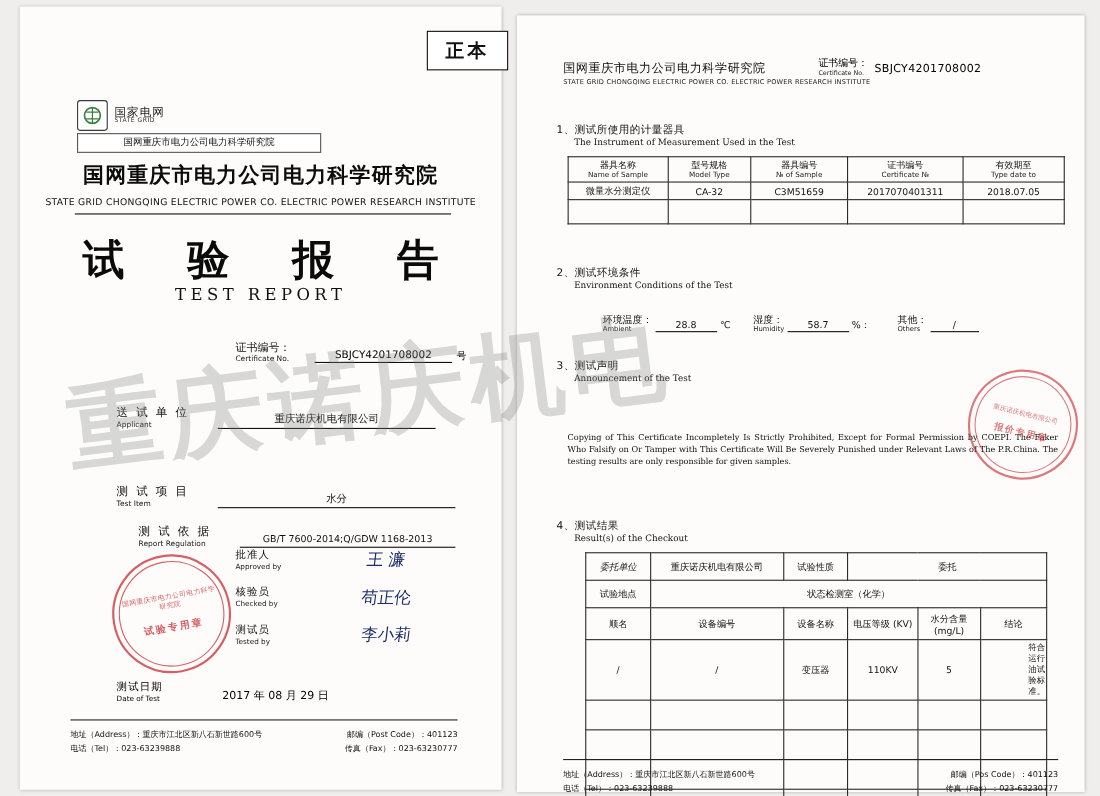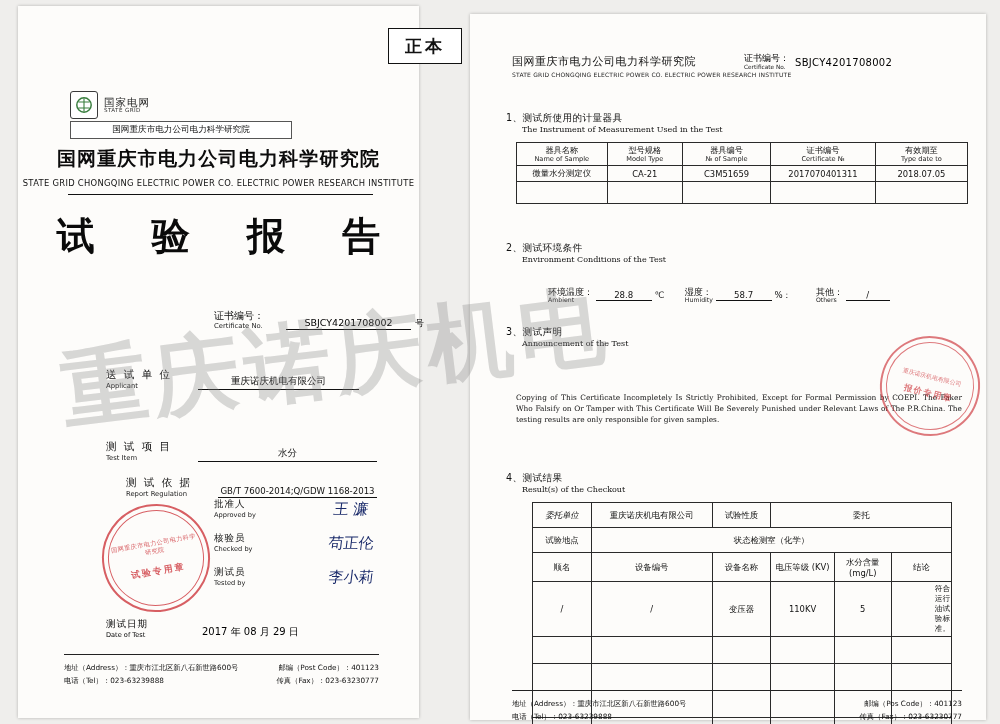--- a/index.html
+++ b/index.html
@@ -9,21 +9,21 @@
     font-family:"DejaVu Sans","Liberation Sans",sans-serif;
     overflow:hidden;
     position:relative;
   }
   .page{
     position:absolute;
     background:#fbfaf8;
     box-shadow:0 0 3px rgba(0,0,0,.25);
   }
   
-  #left-page{left:18px;top:6px;width:401px;height:712px;background:#fdfcfa;}
+  #left-page{left:18px;top:6px;width:438px;height:712px;background:#fdfcfa;}
   #right-page{left:470px;top:14px;width:516px;height:706px;background:#fdfcfa;}
 
   .stamp-box{
     position:absolute;left:370px;top:22px;width:72px;height:34px;
     border:1.5px solid #111;background:#fff;
     display:flex;align-items:center;justify-content:center;
     font-family:"DejaVu Sans","Liberation Sans",sans-serif;
     font-size:17px;letter-spacing:3px;color:#111;font-weight:bold;
   }
 
@@ -179,20 +179,21 @@
     </div>
   </div>
 
   <div class="org-bar">国网重庆市电力公司电力科学研究院</div>
 
   <div class="l-title">国网重庆市电力公司电力科学研究院</div>
   <div class="l-title-en">STATE GRID CHONGQING ELECTRIC POWER CO. ELECTRIC POWER RESEARCH INSTITUTE</div>
   <div class="hr1"></div>
 
   <div class="big-title">试 验 报 告</div>
+  <div class="big-title-en">TEST REPORT</div>
 
   <div class="cert-line">
     <div style="display:flex;align-items:flex-end;">
       <div class="lbl2" style="width:72px;">
         <span class="cn">证书编号：</span>
         <div class="en">Certificate No.</div>
       </div>
       <div style="flex:1;border-bottom:1px solid #111;text-align:center;font-size:9.5px;padding-bottom:1px;">SBJCY4201708002</div>
       <div style="font-size:9px;margin-left:4px;">号</div>
     </div>
@@ -307,21 +308,21 @@
     <tbody>
         <tr>
       <td class="h" style="width:92px;"><span>器具名称</span><span class="en">Name of Sample</span></td>
       <td class="h" style="width:76px;"><span>型号规格</span><span class="en">Model Type</span></td>
       <td class="h" style="width:88px;"><span>器具编号</span><span class="en">№ of Sample</span></td>
       <td class="h" style="width:104px;"><span>证书编号</span><span class="en">Certificate №</span></td>
       <td class="h" style="width:92px;"><span>有效期至</span><span class="en">Type date to</span></td>
     </tr>
     <tr>
       <td>微量水分测定仪</td>
-      <td>CA-21</td>
+      <td>CA-32</td>
       <td>C3M51659</td>
       <td>2017070401311</td>
       <td>2018.07.05</td>
     </tr>
     <tr>
       <td style="height:17px;"></td>
       <td></td>
       <td></td>
       <td></td>
       <td></td>

